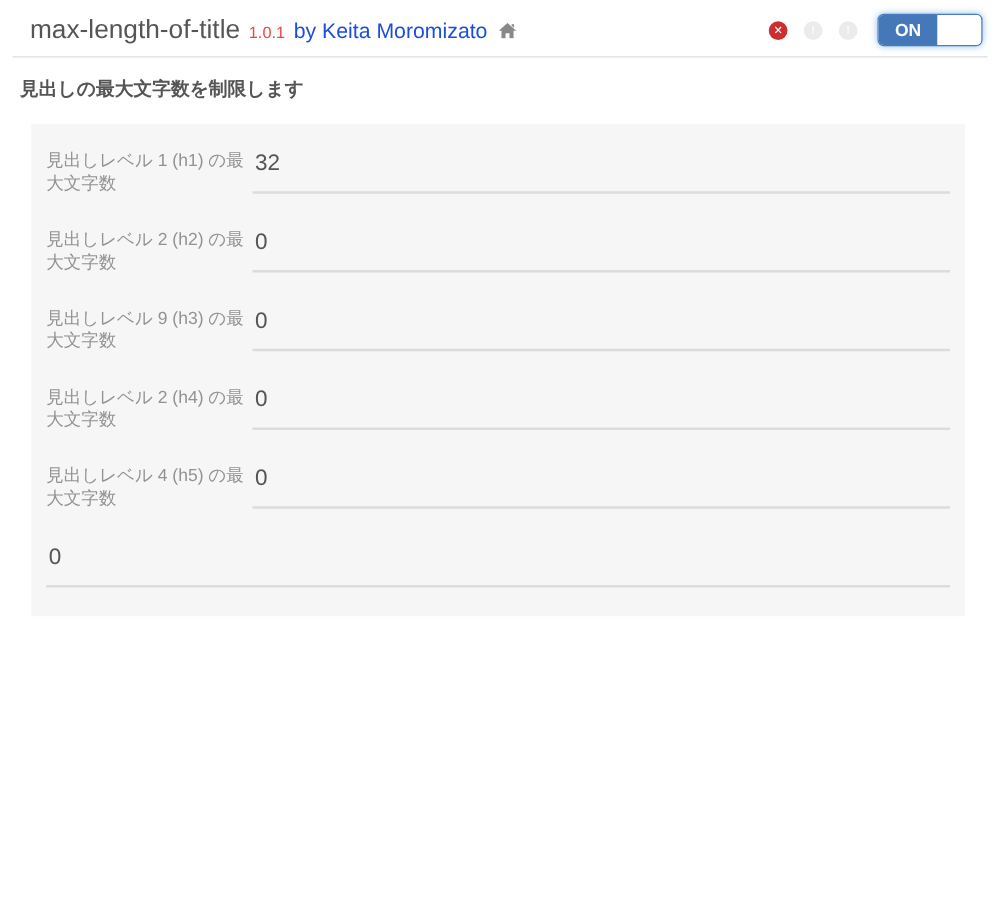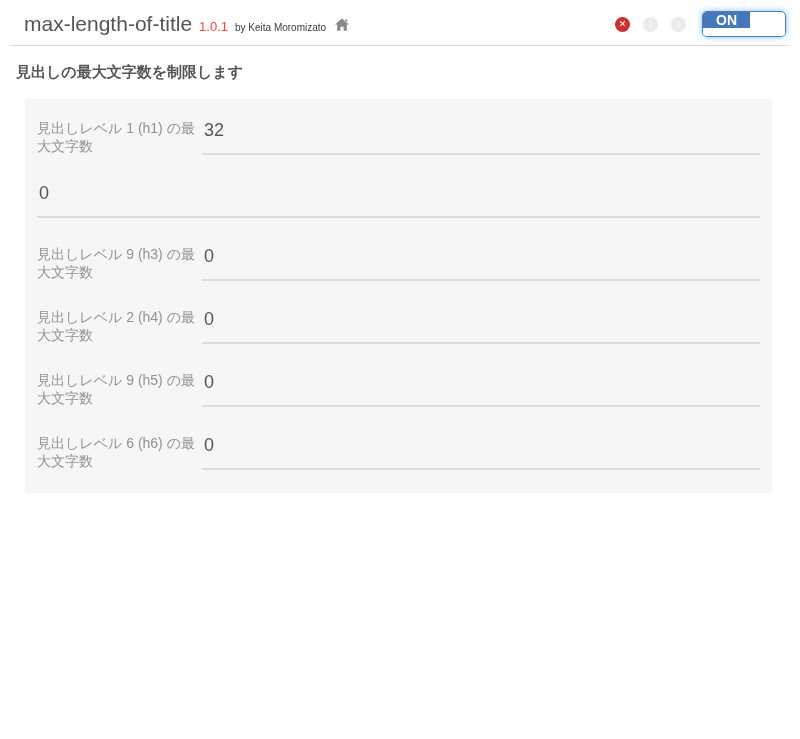--- a/index.html
+++ b/index.html
@@ -14,40 +14,40 @@
   
   .header {
     display: flex; align-items: center;
     margin: 0 10px;
     padding: 11px 4px 8px 14px;
     border-bottom: 1px solid #dddddd;
   }
   .header-left { display: flex; align-items: baseline; gap: 7px; }
   .title { font-size: 21px; font-weight: normal; color: #555555; margin: 0; line-height: 26px; }
   .version { font-size: 13px; color: #ef4444; }
-  .author { font-size: 10px; color: #404040; }
+  .author { font-size: 17px; color: #1d4ed8; }
   .home { align-self: center; display: inline-flex; margin-left: 2px; cursor: pointer; }
   .home svg { width: 14px; height: 13px; fill: #888888; }
 
   .header-right { margin-left: auto; display: flex; align-items: center; }
   .sev {
     width: 15px; height: 15px; border-radius: 50%;
     display: inline-flex; align-items: center; justify-content: center;
     font-size: 9px; font-weight: bold; line-height: 1;
     margin-right: 13px; cursor: pointer;
   }
   .sev-error { background: #cc2f2f; color: #ffffff; }
   .sev-muted { background: #ebebeb; color: #fafafa; }
 
   .switch {
     width: 84px; height: 26px;
     border: 1px solid #4a7dbd; border-radius: 5px;
     display: flex; overflow: hidden;
     box-shadow: 0 0 6px rgba(90,160,230,0.70);
-    margin-left: 3px; cursor: pointer; background: #ffffff; flex-direction: column;
+    margin-left: 3px; cursor: pointer; background: #ffffff;
   }
   .switch-on {
     width: 47px; background: #4478b8; color: #ffffff;
     font-size: 14px; font-weight: bold;
     display: flex; align-items: center; justify-content: center;
   }
   .switch-handle { flex: 1; background: #ffffff; }
 
   
   .description {
@@ -102,37 +102,37 @@
 
   <p class="description">見出しの最大文字数を制限します</p>
 
   <section class="panel" id="panel">
   <div class="field">
     <label class="field-label">見出しレベル 1 (h1) の最大文字数</label>
     <input class="field-input" type="text" value="32" style="">
   </div>
 
   <div class="field">
+    <label class="field-label">見出しレベル 2 (h2) の最大文字数</label>
     <input class="field-input" type="text" value="0" style="">
   </div>
 
   <div class="field">
     <label class="field-label">見出しレベル 9 (h3) の最大文字数</label>
     <input class="field-input" type="text" value="0" style="">
   </div>
 
   <div class="field">
     <label class="field-label">見出しレベル 2 (h4) の最大文字数</label>
     <input class="field-input" type="text" value="0" style="">
   </div>
 
   <div class="field">
-    <label class="field-label">見出しレベル 9 (h5) の最大文字数</label>
+    <label class="field-label">見出しレベル 4 (h5) の最大文字数</label>
     <input class="field-input" type="text" value="0" style="">
   </div>
 
   <div class="field">
-    <label class="field-label">見出しレベル 6 (h6) の最大文字数</label>
     <input class="field-input" type="text" value="0" style="">
   </div>
 </section>
 
 </div>
 
 </body></html>

